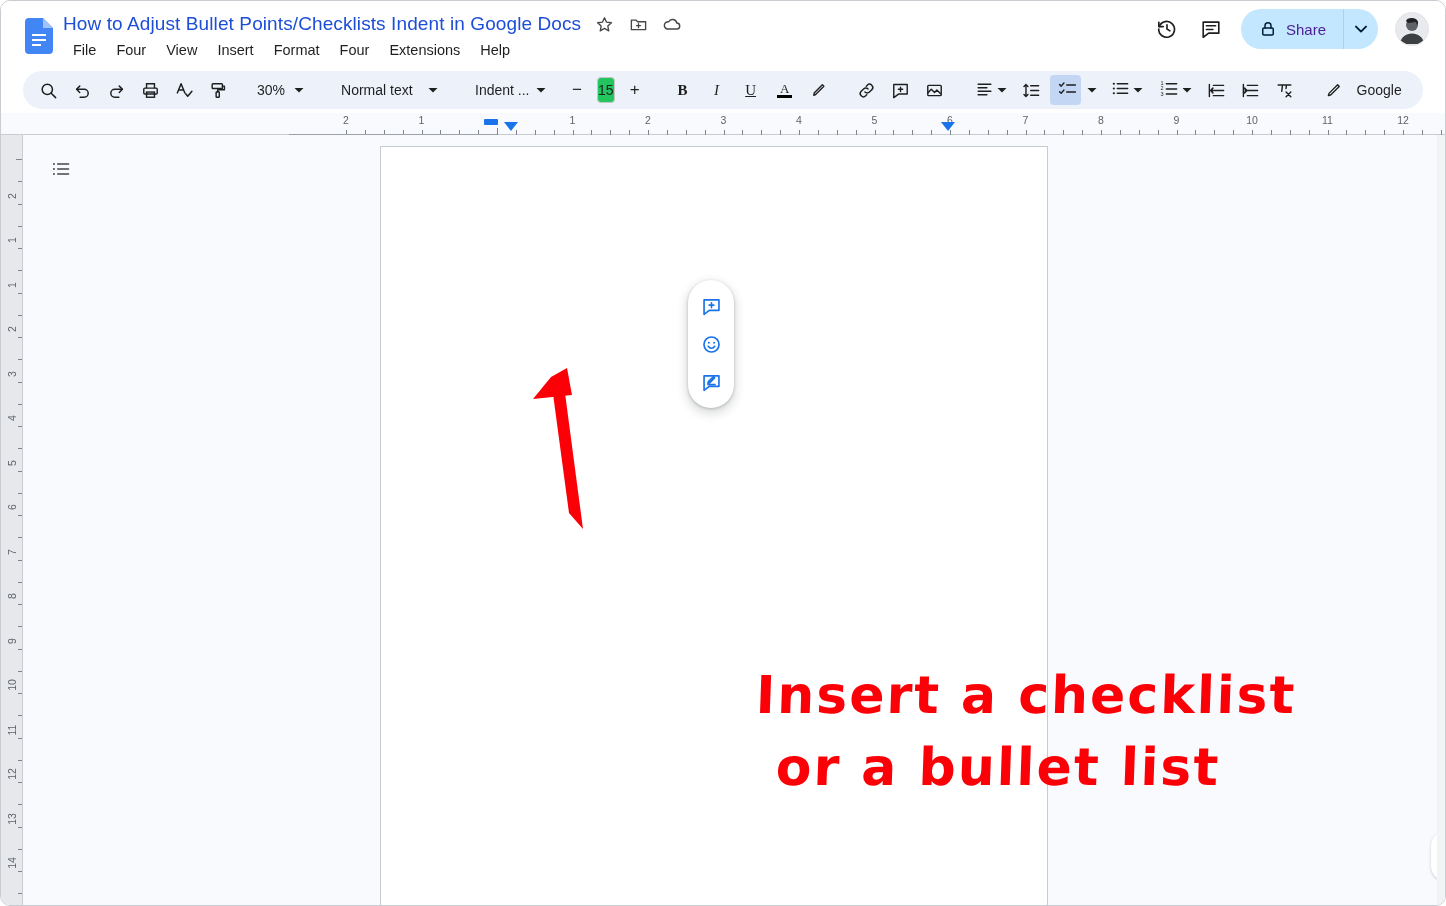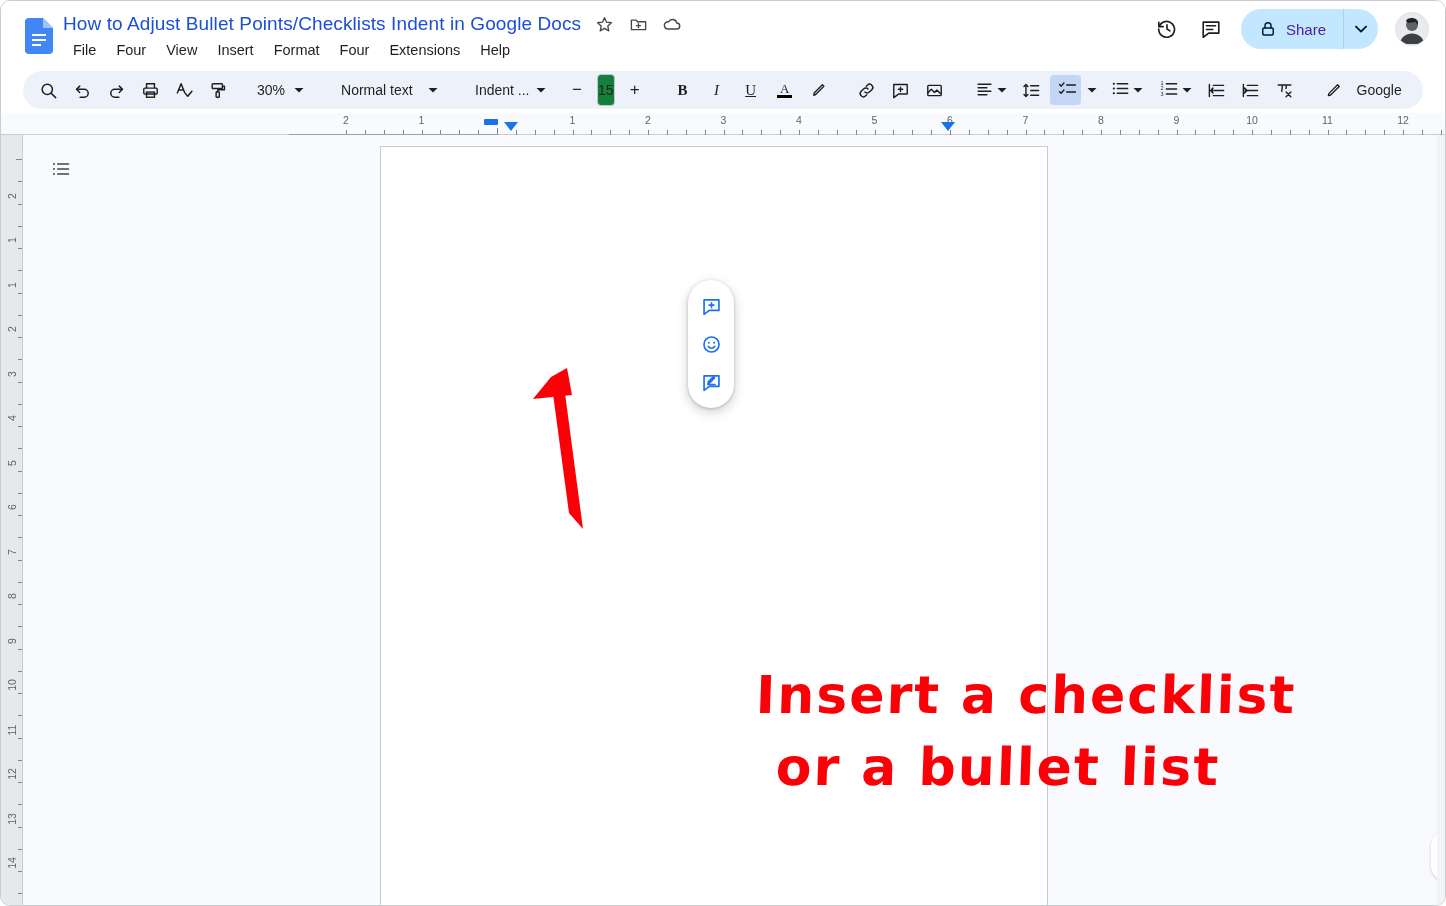--- a/index.html
+++ b/index.html
@@ -106,22 +106,22 @@
     font-size: 14px; color: #1f1f1f; padding: 0 6px;
     white-space: nowrap;
   }
   .tb-dropdown {
     height: 30px; border-radius: 4px; cursor: pointer;
     display: flex; align-items: center; padding: 0 4px 0 8px;
     margin: 0 1px;
   }
   .caret { width: 16px; height: 16px; display:flex; align-items:center; justify-content:center; }
   .fontsize-box {
-    width: 38px; height: 32px; border: 1px solid #c4c7c5;
-    border-radius: 4px; background: #15803d;
+    width: 38px; height: 26px; border: 1px solid #c4c7c5;
+    border-radius: 4px; background: #22c55e;
     display: flex; align-items: center; justify-content: center;
     font-size: 14px; color: #1f1f1f; cursor: text; margin: 1px 3px;
   }
   .tb-spacer { flex: 1; }
 
   
   .hruler {
     position: absolute; left: 0; top: 112px;
     width: 1446px; height: 22px;
     background: #f9fafd;

